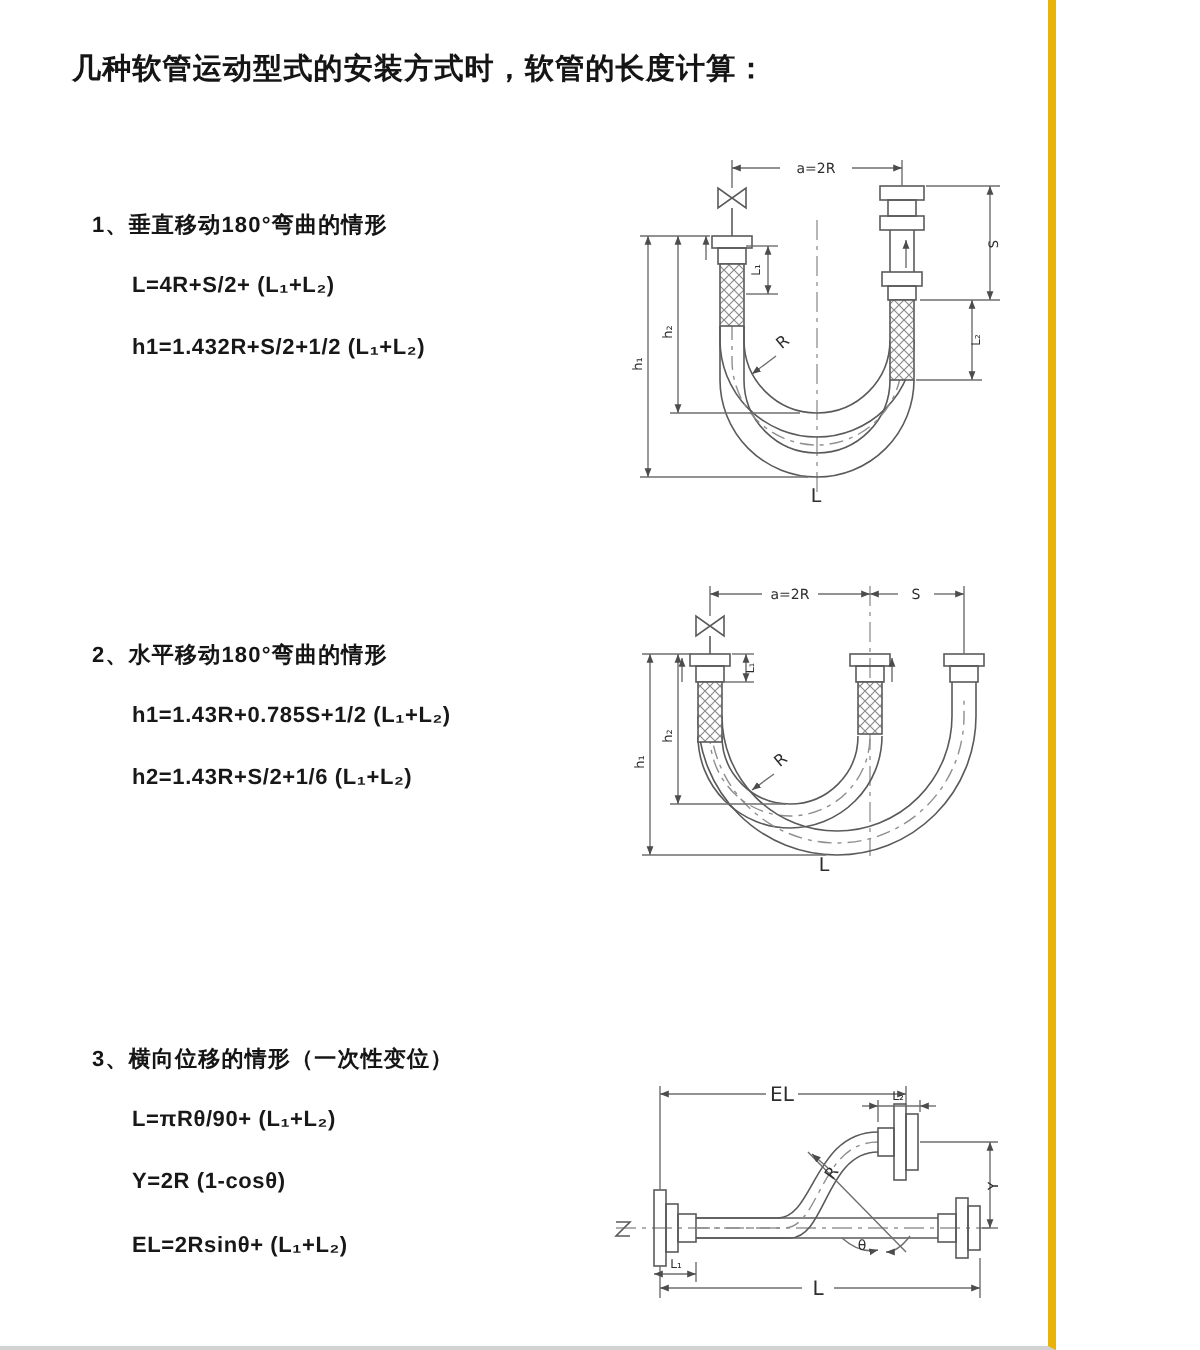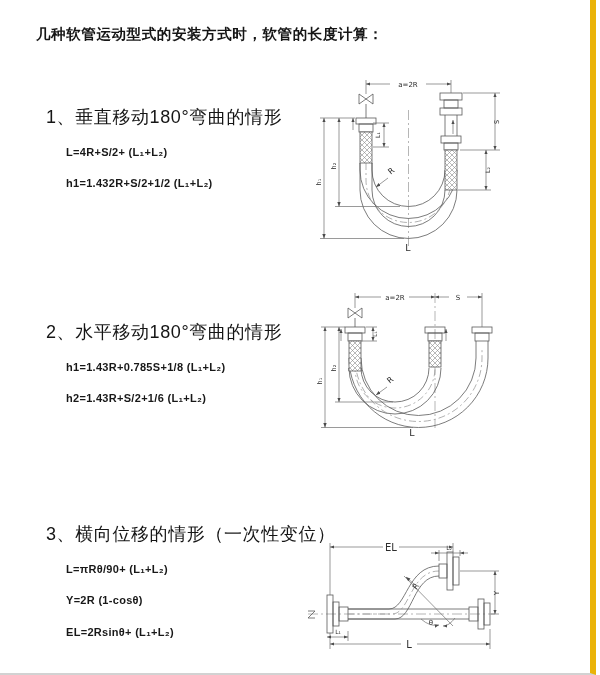--- a/index.html
+++ b/index.html
@@ -1,24 +1,24 @@
 <!DOCTYPE html>
 <html><head>
 <meta charset="utf-8">
 <style>
   html,body{margin:0;padding:0;background:#ffffff;}
   .page{
-    position:relative;width:596px;height:675px;background:#fff;
+    position:relative;width:528px;height:675px;background:#fff;
     font-family:"Liberation Sans","DejaVu Sans",sans-serif;color:#111;
     box-sizing:border-box;overflow:hidden;
-    border-right:6px solid #eab308;border-bottom:2px solid #d2d2d2;
+    border-right:4px solid #eab308;border-bottom:2px solid #d2d2d2;
   }
   .title{position:absolute;left:36px;top:25px;font-size:14.5px;font-weight:bold;letter-spacing:.6px;color:#151515;}
   .section{position:absolute;left:46px;}
-  .heading{font-size:18px;font-weight:normal;letter-spacing:.6px;color:#151515;}
+  .heading{font-size:11px;font-weight:bold;letter-spacing:.6px;color:#151515;}
   .formulas{margin:7px 0 0 20px;}
   .formula{height:31.5px;display:flex;align-items:center;font-size:11px;font-weight:600;letter-spacing:.3px;color:#181818;}
   .diagram{position:absolute;}
   svg{display:block;}
   svg text{font-family:"DejaVu Sans","Liberation Sans",sans-serif;fill:#2d2d2d;}
   .ln{stroke:#5a5a5a;stroke-width:0.8;fill:none;}
   .thin{stroke:#6e6e6e;stroke-width:0.7;fill:none;}
   .cl{stroke:#979797;stroke-width:0.7;fill:none;stroke-dasharray:10 3 2 3;}
   .hdash{stroke:#8f8f8f;stroke-width:0.7;fill:none;stroke-dasharray:7 3 2 3;}
 </style>
@@ -33,21 +33,21 @@
     <div class="heading">1、垂直移动180°弯曲的情形</div>
     <div class="formulas">
       <div class="formula">L=4R+S/2+ (L₁+L₂)</div>
       <div class="formula">h1=1.432R+S/2+1/2 (L₁+L₂)</div>
     </div>
   </div>
 
   <div class="section" style="top:320px;">
     <div class="heading">2、水平移动180°弯曲的情形</div>
     <div class="formulas">
-      <div class="formula">h1=1.43R+0.785S+1/8 (L₁+L₂)</div>
+      <div class="formula">h1=1.43R+0.785S+1/2 (L₁+L₂)</div>
       <div class="formula">h2=1.43R+S/2+1/6 (L₁+L₂)</div>
     </div>
   </div>
 
   <div class="section" style="top:522px;">
     <div class="heading">3、横向位移的情形（一次性变位）</div>
     <div class="formulas">
       <div class="formula">L=πRθ/90+ (L₁+L₂)</div>
       <div class="formula">Y=2R (1-cosθ)</div>
       <div class="formula">EL=2Rsinθ+ (L₁+L₂)</div>

